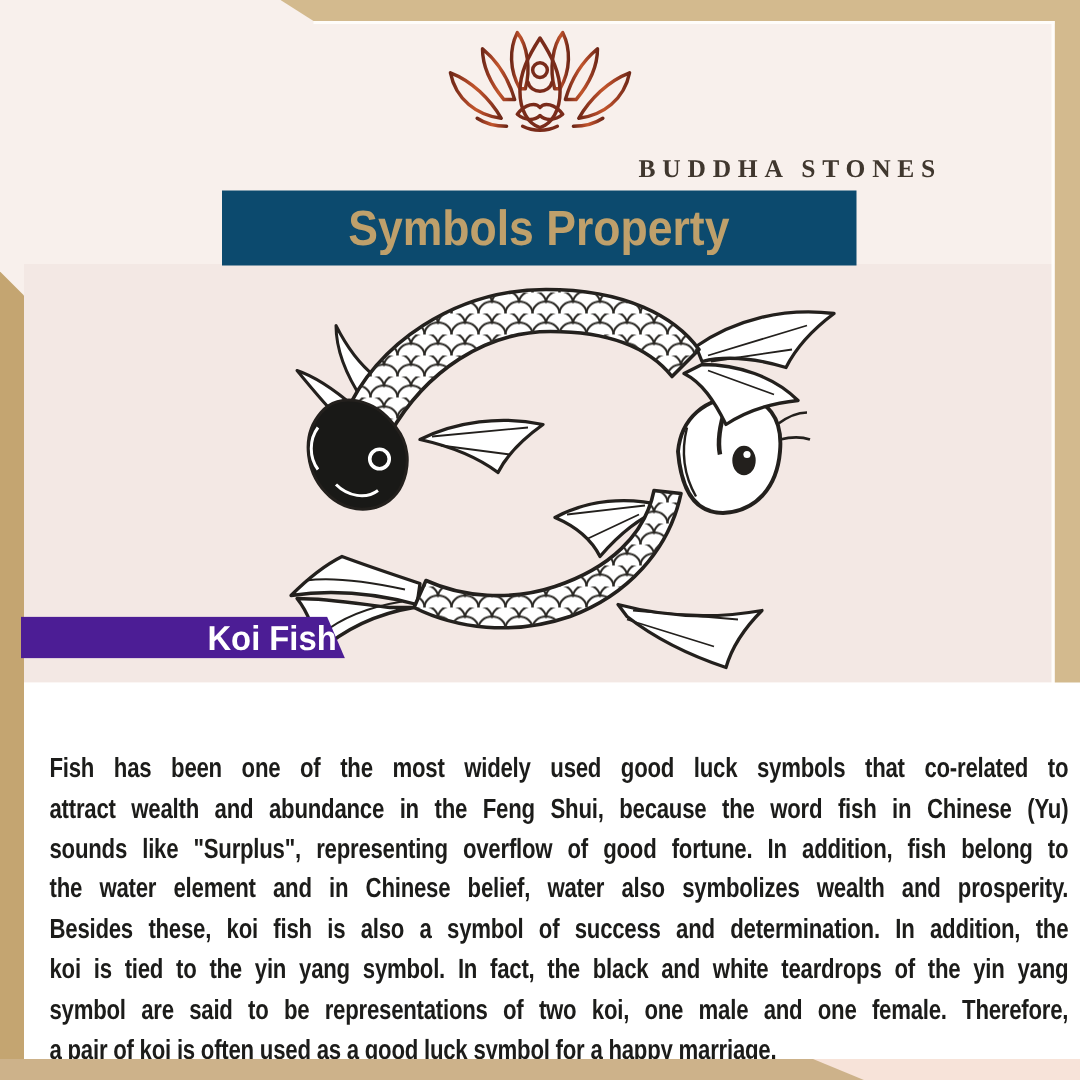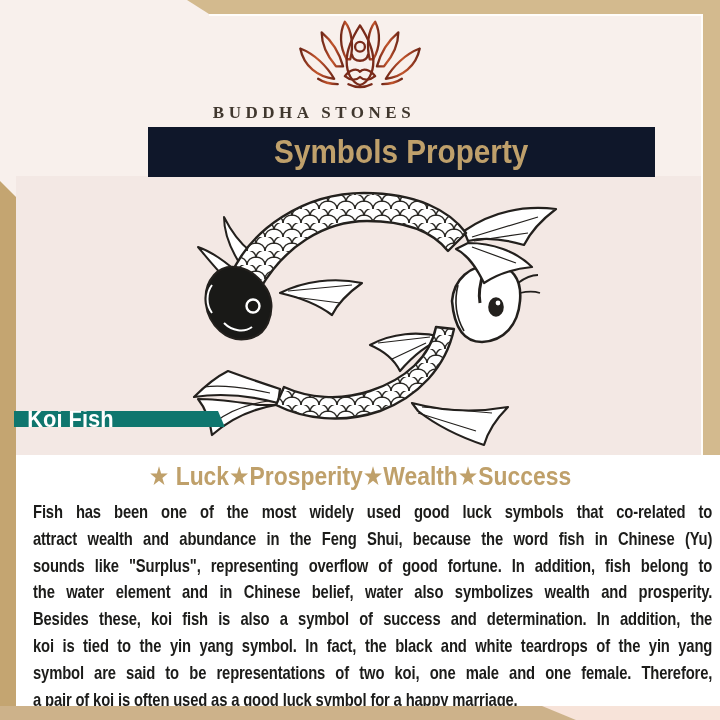--- a/index.html
+++ b/index.html
@@ -18,41 +18,41 @@
   .hairline-right{left:701px;top:14px;width:2px;height:492px;background:#fffdfa;}
   .ribbon-left{left:0;top:181px;width:16px;height:539px;background:#c4a571;
     clip-path:polygon(0 0,16px 16px,16px 539px,0 539px);}
   .ribbon-bottom{left:0;top:706px;width:720px;height:14px;background:#cdb28a;
     clip-path:polygon(0 0,542px 0,576px 14px,0 14px);z-index:30;}
   .strip-peach{left:540px;top:706px;width:180px;height:14px;background:#f7e3d9;
     clip-path:polygon(0 0,180px 0,180px 14px,36px 14px);z-index:29;}
   
   .logo-wrap{position:absolute;left:290px;top:20px;width:140px;height:82px;}
   .brand-name{
-    position:absolute;left:0;top:103px;width:628px;text-align:center;
+    position:absolute;left:0;top:103px;width:628px;text-align:right;
     font-family:"Liberation Serif","DejaVu Serif",serif;
     font-size:17px;font-weight:600;letter-spacing:4.5px;color:#40372e;
   }
   
   .title-banner{
-    position:absolute;left:148px;top:127px;width:507px;height:50px;
-    background:#0f172a;display:flex;align-items:center;justify-content:center;
+    position:absolute;left:148px;top:127px;width:423px;height:50px;
+    background:#0c4a6e;display:flex;align-items:center;justify-content:center;
   }
   .title-banner .title{
     font-size:33px;font-weight:bold;color:#bfa06b;letter-spacing:0;
     transform:scaleX(.9);transform-origin:50% 50%;white-space:nowrap;
   }
   
   .panel{position:absolute;left:16px;top:176px;width:687px;height:279px;background:#f3e8e4;}
   .koi-art{position:absolute;left:112px;top:180px;width:500px;height:272px;z-index:5;}
   
   .label-banner{
-    position:absolute;left:14px;top:411px;width:216px;height:16px;background:#0f766e;
+    position:absolute;left:14px;top:411px;width:216px;height:28px;background:#4c1d95;
     clip-path:polygon(0 0,204px 0,216px 28px,0 28px);
-    display:flex;align-items:center;z-index:10;
+    display:flex;align-items:center;z-index:10;justify-content:flex-end;
   }
   .label-banner .label{
     font-size:23px;font-weight:bold;color:#ffffff;padding-left:14px;
     transform:scaleX(.95);transform-origin:0 50%;white-space:nowrap;
   }
   
   .article-bg{position:absolute;left:16px;top:455px;width:704px;height:251px;background:#ffffff;}
   .benefits{
     position:absolute;left:16px;top:461px;width:689px;text-align:center;z-index:6;
   }
@@ -173,23 +173,20 @@
         <path d="M112,142 C120,150 132,152 140,146 M100,104 C94,112 94,124 100,132" fill="none" stroke="#fff" stroke-width="2"></path>
       </g>
     </svg>
   </div>
 
   <div class="label-banner">
     <div class="label">Koi Fish</div>
   </div>
 
   <div class="article-bg"></div>
-  <div class="benefits">
-    <span class="benefits-text">★ Luck★Prosperity★Wealth★Success</span>
-  </div>
   <div class="article">
       <div class="line">Fish has been one of the most widely used good luck symbols that co-related to</div>
       <div class="line">attract wealth and abundance in the Feng Shui, because the word fish in Chinese (Yu)</div>
       <div class="line">sounds like "Surplus", representing overflow of good fortune. In addition, fish belong to</div>
       <div class="line">the water element and in Chinese belief, water also symbolizes wealth and prosperity.</div>
       <div class="line">Besides these, koi fish is also a symbol of success and determination. In addition, the</div>
       <div class="line">koi is tied to the yin yang symbol. In fact, the black and white teardrops of the yin yang</div>
       <div class="line">symbol are said to be representations of two koi, one male and one female. Therefore,</div>
       <div class="line last">a pair of koi is often used as a good luck symbol for a happy marriage.</div>
     </div>

